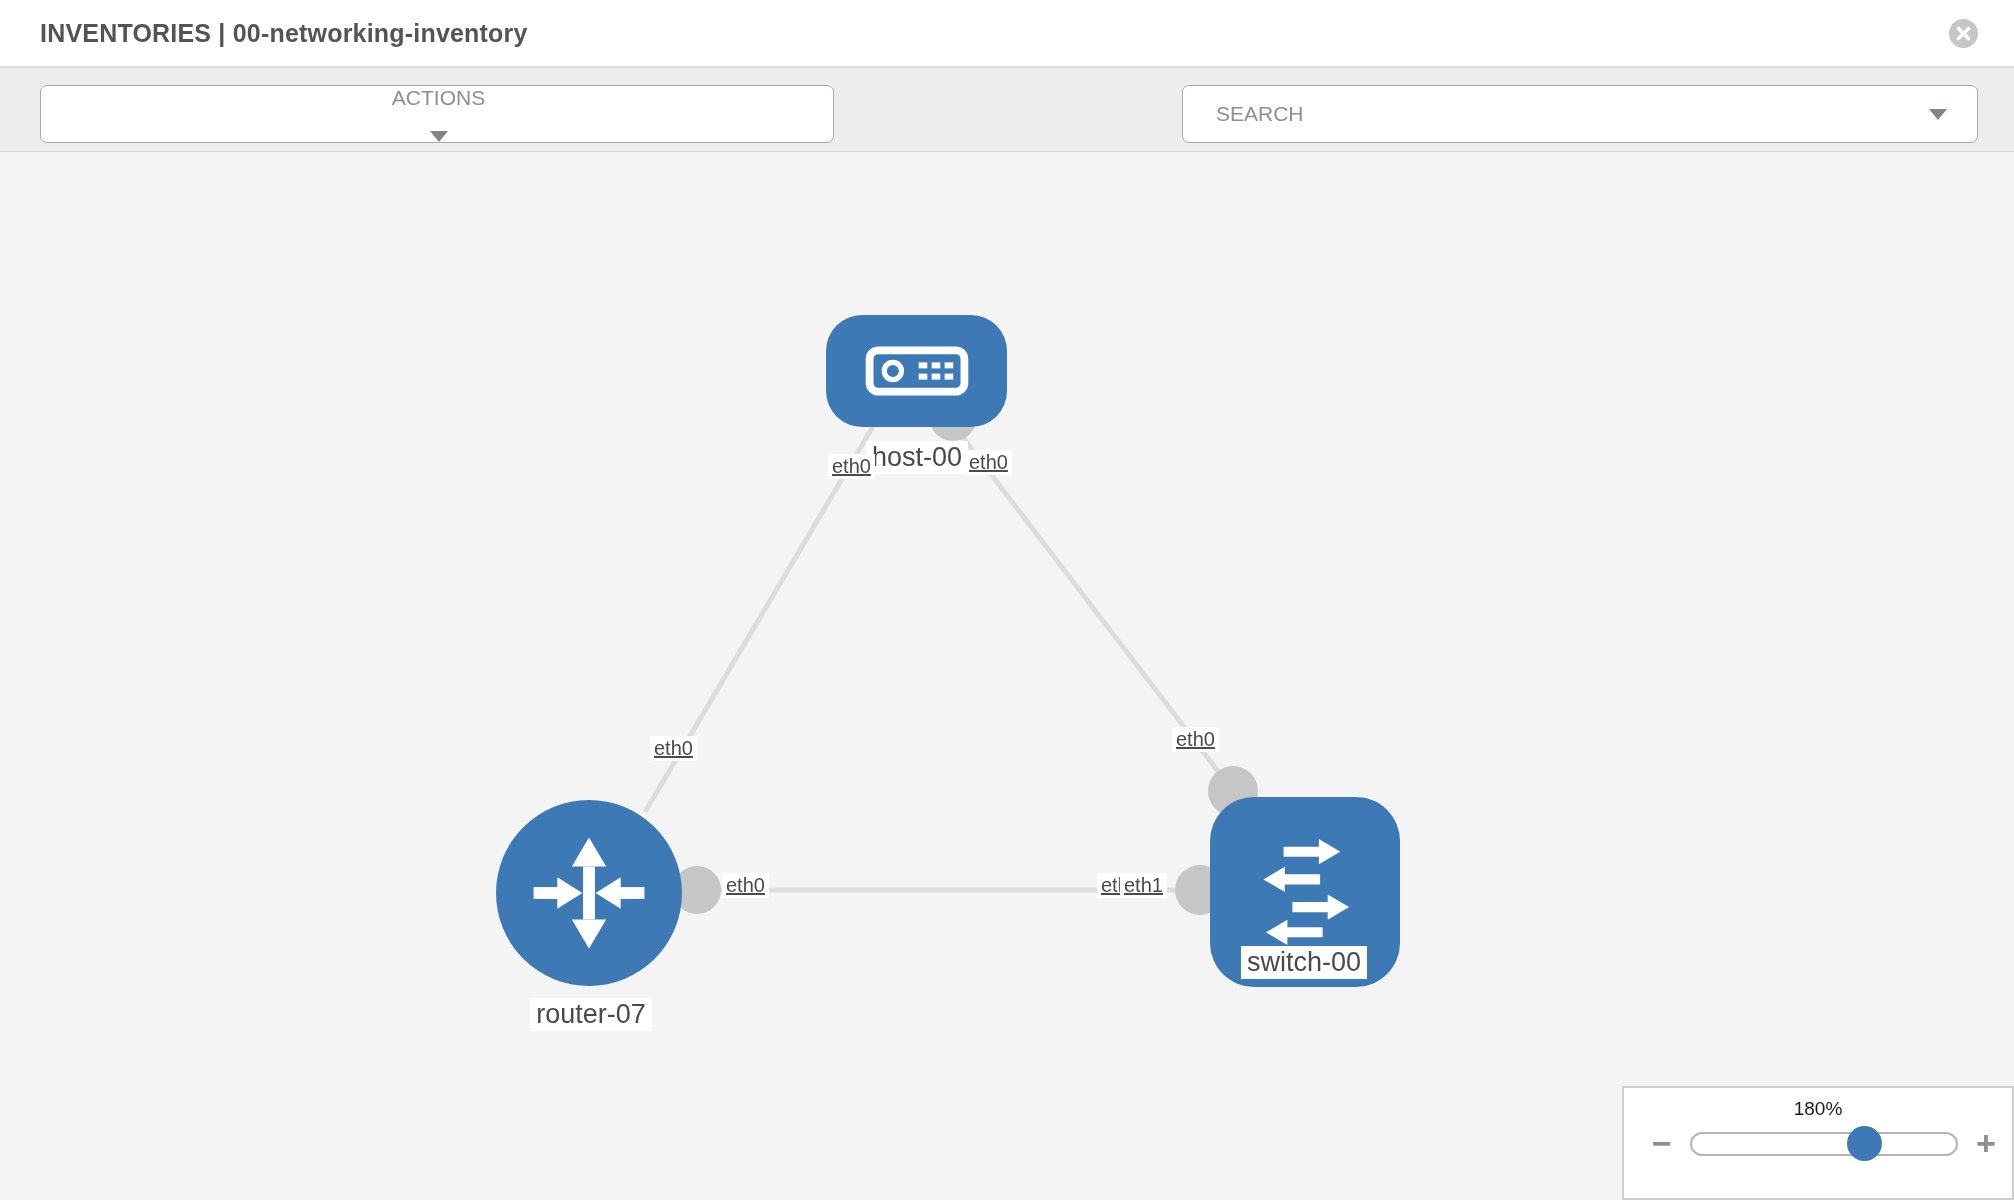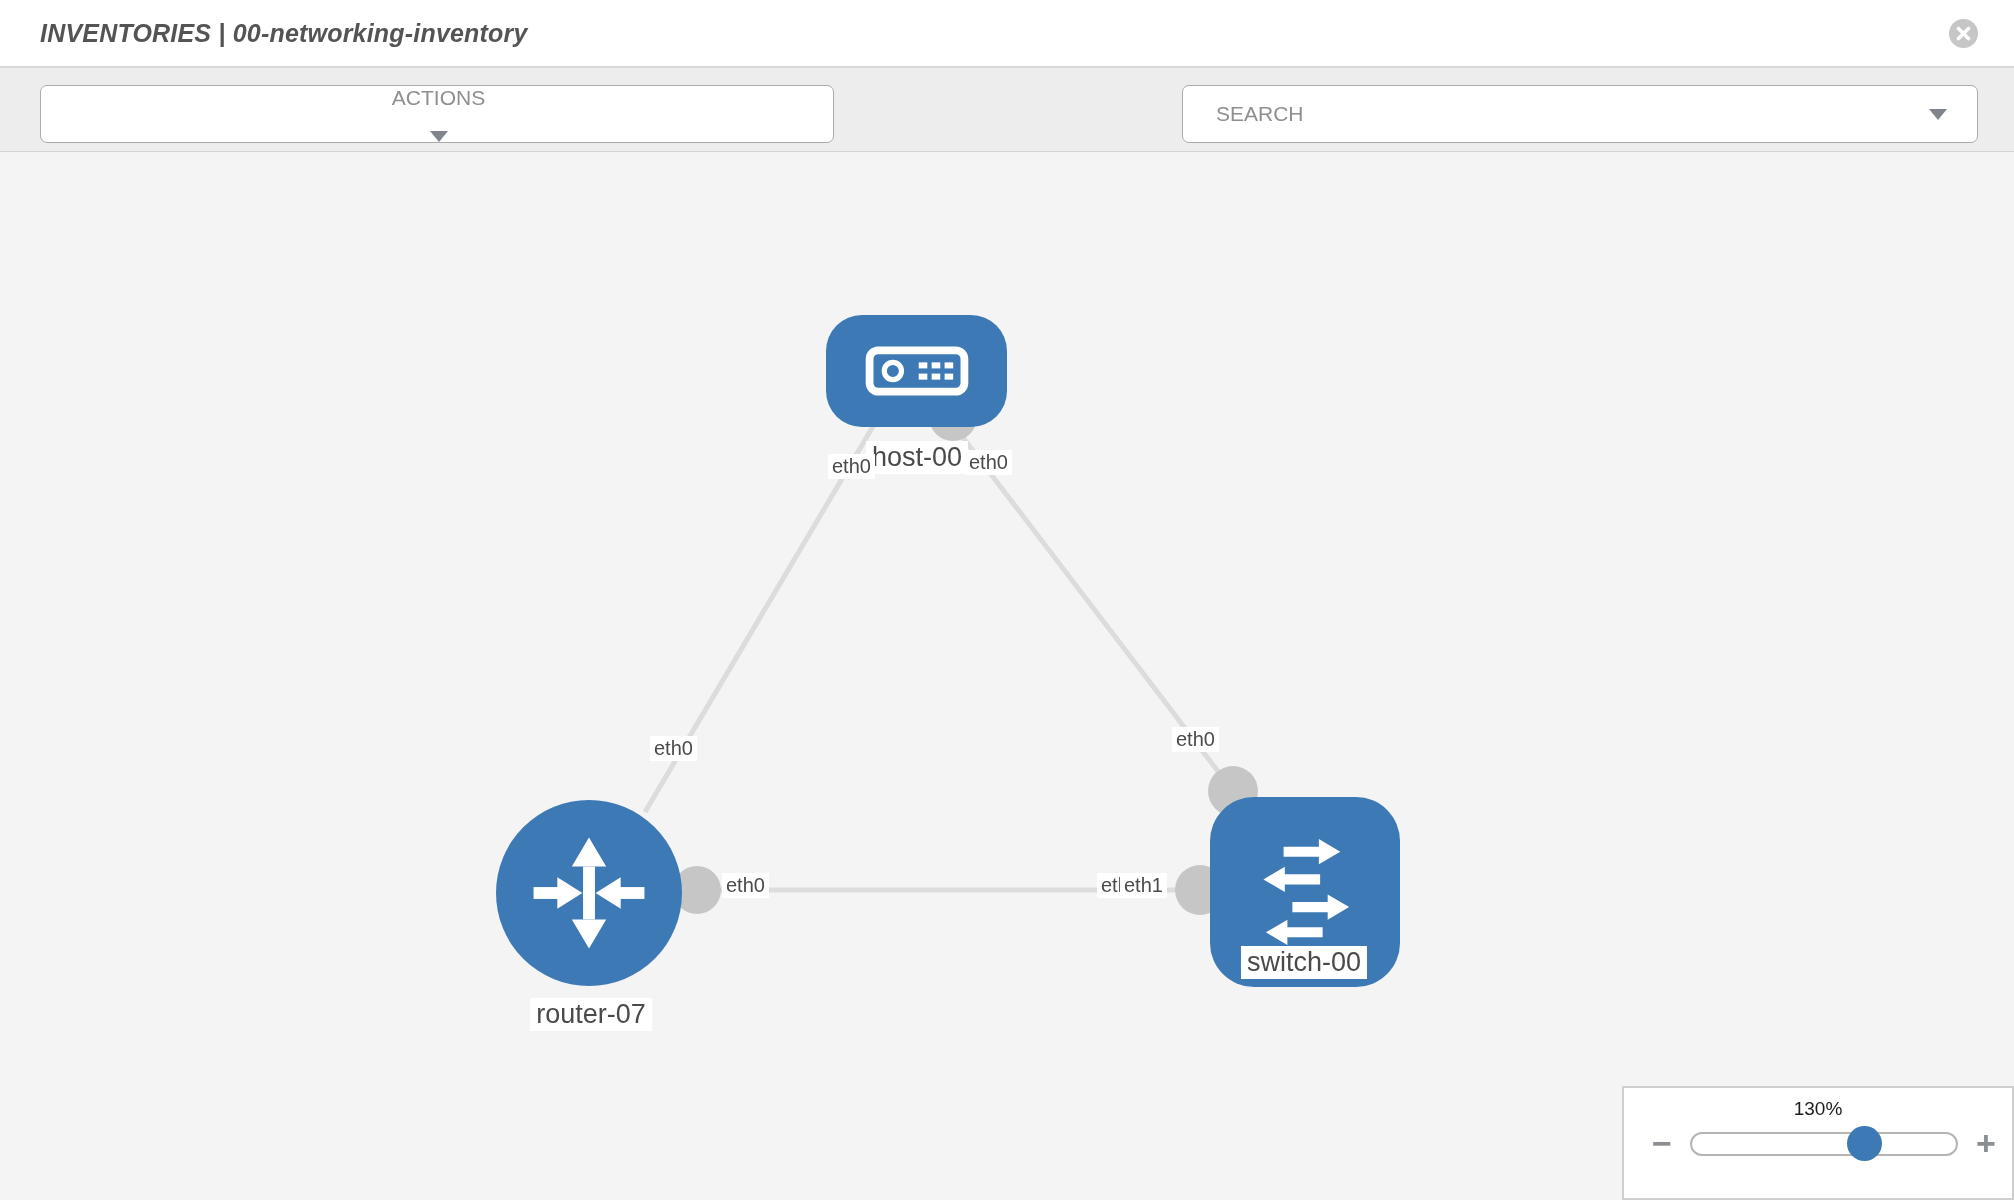--- a/index.html
+++ b/index.html
@@ -1,21 +1,21 @@
 <!DOCTYPE html>
 <html><head>
 <meta charset="utf-8">
 <style>
   * { margin:0; padding:0; box-sizing:border-box; }
   html,body { width:2014px; height:1200px; background:#fff; font-family:"Liberation Sans", sans-serif; }
   #app { position:relative; width:2014px; height:1200px; overflow:hidden; background:#fff; }
 
   
   .header { position:absolute; left:0; top:0; width:2014px; height:68px; background:#fff;
-            border-bottom:2px solid #d8d8d8; display:flex; align-items:center;font-style:italic; }
+            border-bottom:2px solid #d8d8d8; display:flex; align-items:center; }
   .header-title { margin-left:40px; font-size:25px; font-weight:bold; color:#545454; letter-spacing:.2px; }
   .close-btn { position:absolute; left:1949px; top:19px; width:29px; height:29px; border-radius:50%;
                background:#c6c6c6; display:flex; align-items:center; justify-content:center; cursor:pointer; }
 
   
   .toolbar { position:absolute; left:0; top:68px; width:2014px; height:84px; background:#ededed;
              border-bottom:1px solid #d4d4d4; }
   .dd { position:absolute; top:17px; height:58px; background:#fff; border:1px solid #ababab; border-radius:7px;
         display:flex; align-items:center; font-size:21px; color:#8f8f8f; padding:0 30px 0 33px; cursor:pointer; }
   .dd-actions { left:40px; width:794px;flex-direction:column; }
@@ -33,21 +33,21 @@
 
   .if-dot { position:absolute; border-radius:50%; background:#c6c6c6; z-index:2; }
 
   .node { position:absolute; background:#3d7ab5; z-index:3; display:flex; align-items:center; justify-content:center; cursor:pointer; }
   .node-host   { left:826px; top:163px; width:181px; height:112px; border-radius:36px; }
   .node-router { left:496px; top:648px; width:186px; height:186px; border-radius:50%; }
   .node-switch { left:1210px; top:645px; width:190px; height:190px; border-radius:44px; }
 
   .chip { position:absolute; background:#fff; color:#4a4a4a; z-index:4; white-space:nowrap; line-height:1.15; }
   .chip-node { font-size:27px; padding:1px 6px; transform:translateX(-50%); }
-  .chip-if { font-size:20px; padding:1px 4px; }
+  .chip-if { font-size:20px; padding:1px 4px;text-decoration:underline; }
 
   
   .zoom-panel { position:absolute; left:1622px; top:1086px; width:392px; height:114px; background:#fff;
                 border:2px solid #cfcfcf; z-index:5; }
   .zoom-level { position:absolute; left:0; top:10px; width:100%; text-align:center; font-size:19px; color:#1c1c1c; }
   .zoom-minus, .zoom-plus { position:absolute; top:38px; font-size:34px; font-weight:bold; color:#8b8f93;
                 cursor:pointer; line-height:34px; }
   .zoom-minus { left:28px; }
   .zoom-plus  { left:352px; }
   .zoom-track { position:absolute; left:66px; top:44px; width:268px; height:24px; border:2px solid #b5b5b5;
@@ -152,20 +152,20 @@
     <div class="chip chip-if" style="left:828px; top:302px;">eth0</div>
     <div class="chip chip-if" style="left:965px; top:298px;">eth0</div>
     <div class="chip chip-if" style="left:650px; top:584px;">eth0</div>
     <div class="chip chip-if" style="left:1172px; top:575px;">eth0</div>
     <div class="chip chip-if" style="left:722px; top:721px;">eth0</div>
     <div class="chip chip-if" style="left:1097px; top:721px;">eth0</div>
     <div class="chip chip-if" style="left:1120px; top:721px;">eth1</div>
   </div>
 
   <div class="zoom-panel">
-    <div class="zoom-level">130%</div>
+    <div class="zoom-level">180%</div>
     <div class="zoom-minus">−</div>
     <div class="zoom-track"></div>
     <div class="zoom-handle"></div>
     <div class="zoom-plus">+</div>
   </div>
 
 </div>
 
 </body></html>

